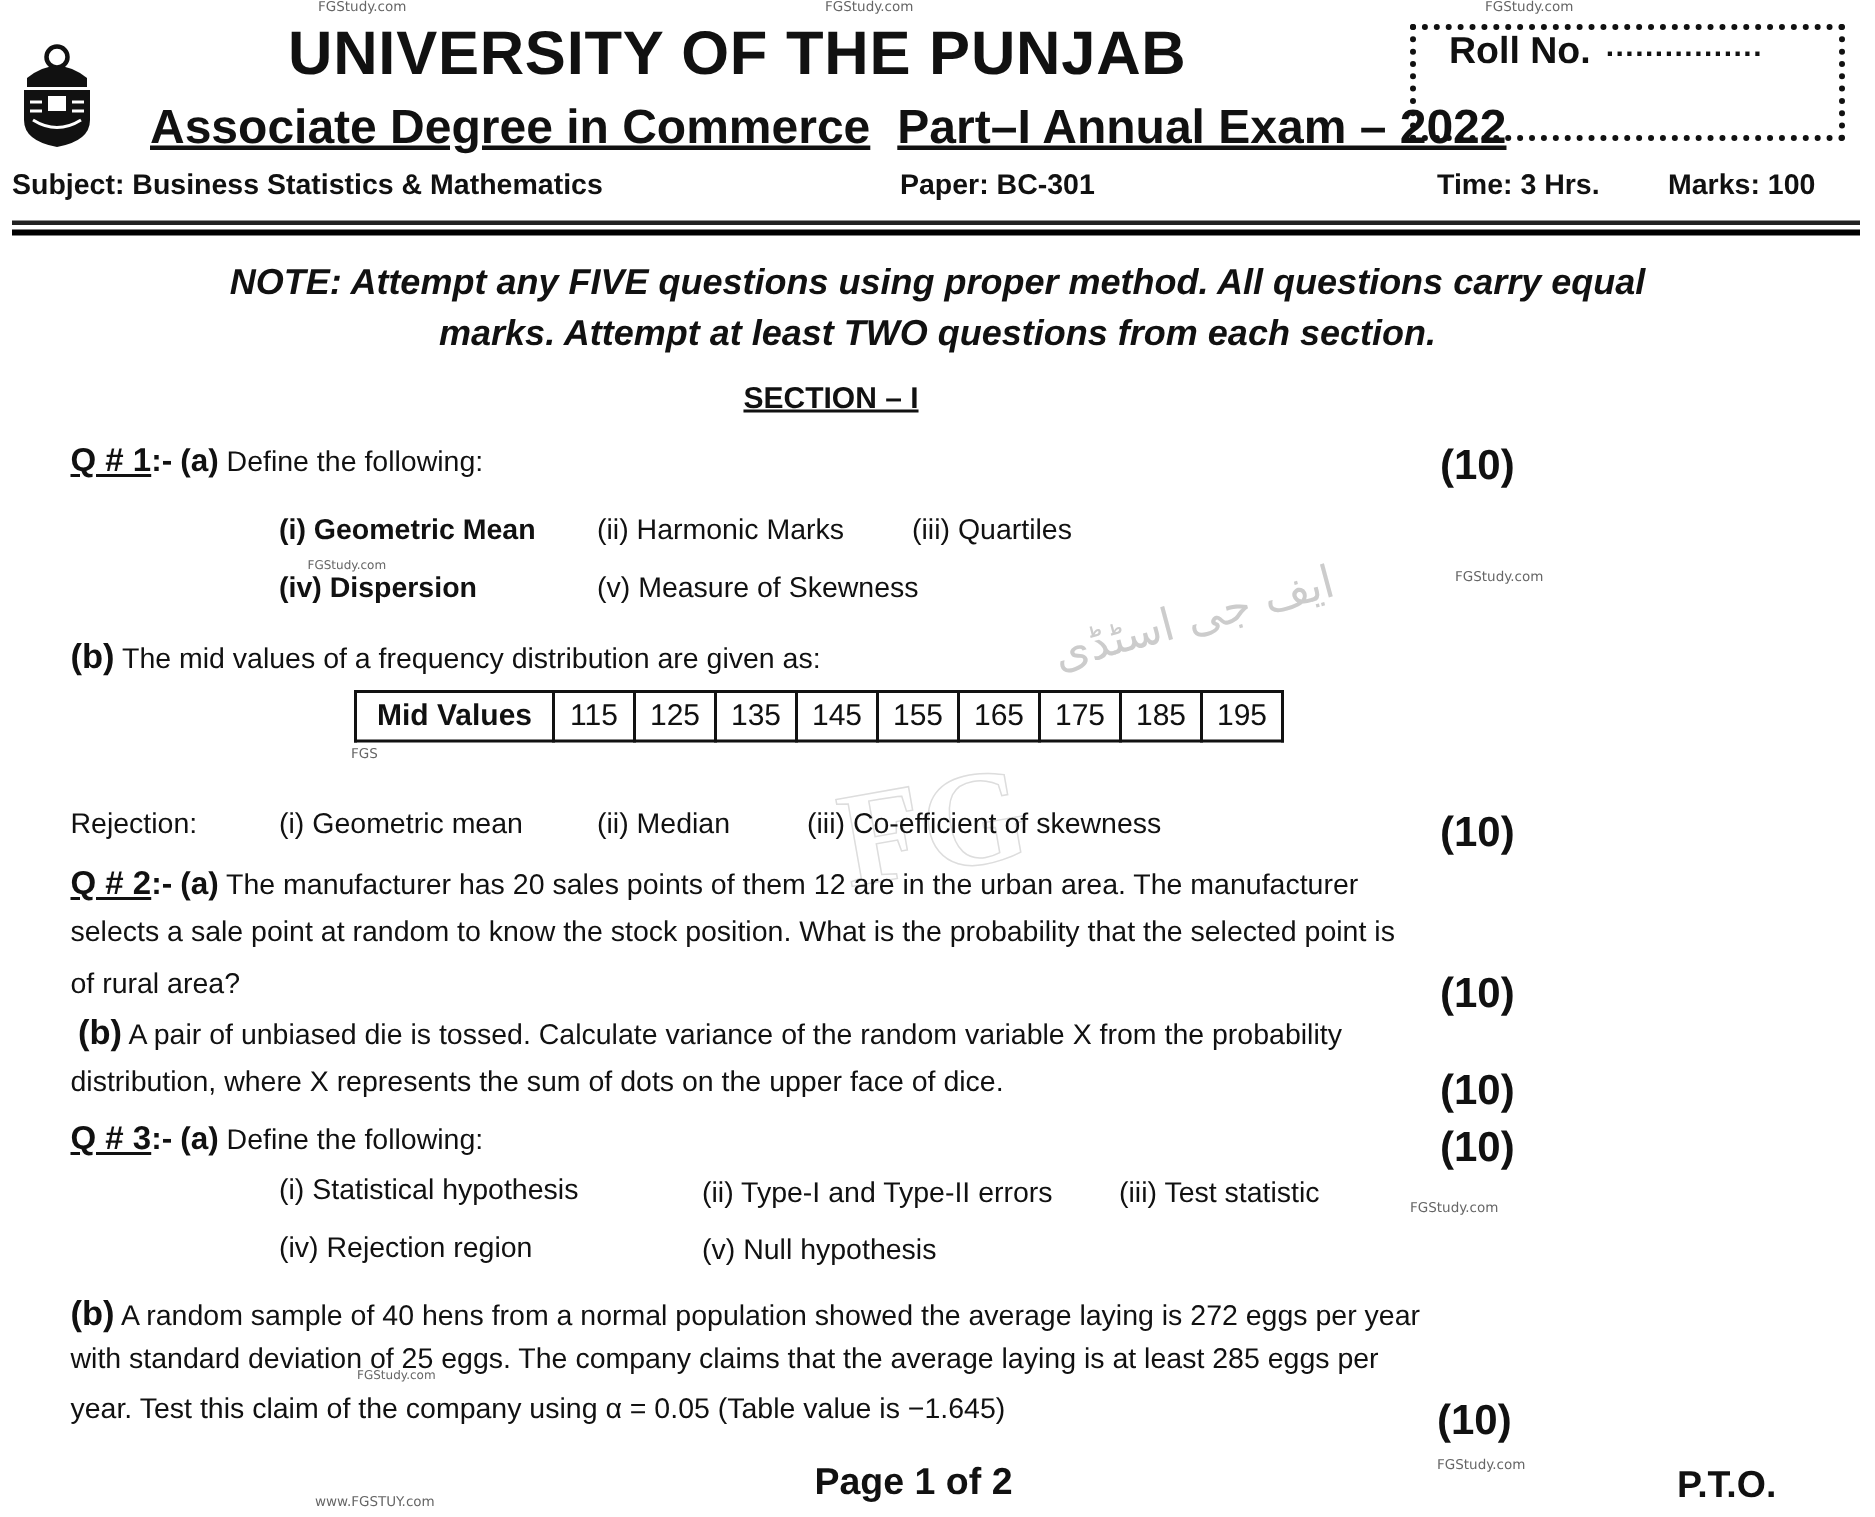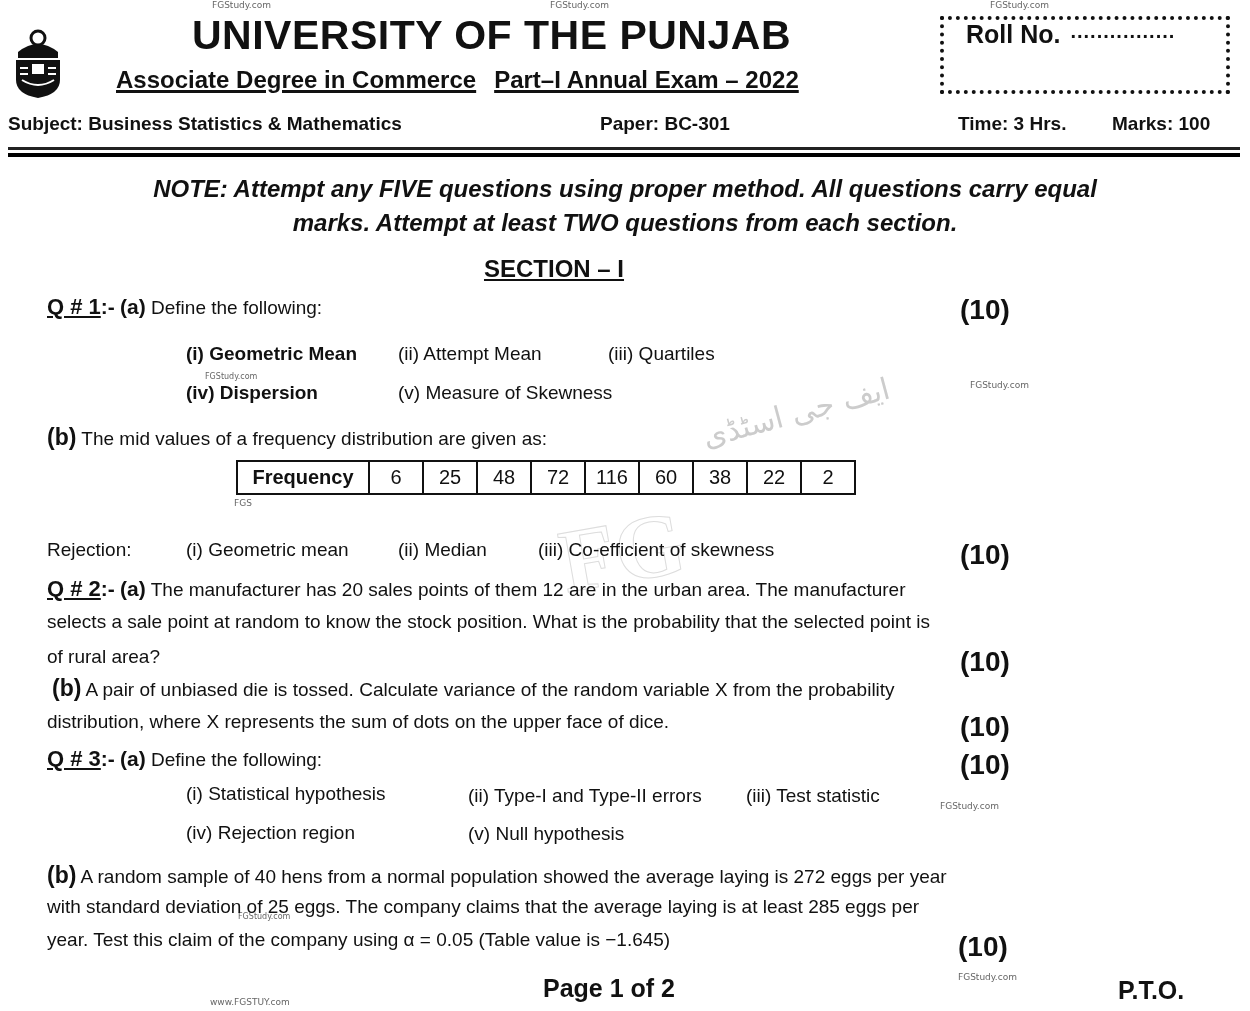--- a/index.html
+++ b/index.html
@@ -3,34 +3,34 @@
 <meta charset="utf-8">
 <style>
   html, body { margin: 0; padding: 0; background: #ffffff; }
   body {
     width: 1250px; height: 1011px; position: relative; overflow: hidden;
     font-family: "Liberation Sans", sans-serif; color: #111;
   }
   .abs { position: absolute; }
   .wm { font-family: "DejaVu Sans", sans-serif; font-size: 9px; color: #666; }
   .logo { left: 12px; top: 28px; width: 52px; height: 72px; }
-  .subtitle { left: 116px; top: 66px; font-size: 24px; font-weight: bold; text-decoration: underline; text-decoration-thickness: 3px; }
+  .subtitle { left: 100px; top: 66px; font-size: 32px; font-weight: bold; text-decoration: underline; text-decoration-thickness: 3px; }
   .subtitle .gap { display:inline-block; width: 18px; }
   .roll-box {
     left: 940px; top: 16px; width: 290px; height: 78px;
     border: 4px dotted #111; box-sizing: border-box;
     display:flex; padding-left: 22px;
   }
   .roll-box .lbl { font-weight: bold; font-size: 25px; }
   .roll-box .dots { font-weight: bold; font-size: 20px; margin-left: 10px; letter-spacing: 1px; }
   .meta-row { top: 113px; font-weight: bold; font-size: 19px; }
   .rule1 { left: 8px; top: 147px; width: 1232px; height: 3px; background: #222; }
   .rule2 { left: 8px; top: 153px; width: 1232px; height: 4px; background: #000; }
   .note { left: 40px; width: 1170px; top: 172px; text-align: center; font-style: italic; font-weight: bold; font-size: 24px; line-height: 34px; }
-  .section { left: 0; width: 1108px; top: 255px; text-align: center; font-weight: bold; font-size: 24px; text-decoration: underline; }
+  .section { left: 0; width: 1108px; top: 255px; text-align: center; font-weight: bold; font-size: 20px; text-decoration: underline; }
   .q { font-size: 19px; }
   .qlabel { font-weight: bold; text-decoration: underline; font-size: 22px; }
   .part { font-weight: bold; font-size: 21px; }
   .marks { font-weight: bold; font-size: 28px; }
   .item { font-size: 19px; }
   table.freq { border-collapse: collapse; left: 236px; top: 460px; }
   table.freq td {
     border: 2px solid #111; font-size: 20px; text-align: center;
     height: 31px; padding: 0 6px; min-width: 40px;
   }
@@ -89,43 +89,43 @@
 <div class="abs section">SECTION – I</div>
 
 <div class="abs q" style="left:47px;top:294px;">
   <span class="qlabel">Q # 1</span><span class="part">:-</span>
   <span class="part">(a)</span>
   <span>Define the following:</span>
 </div>
 <div class="abs marks" style="left:960px;top:294px;">(10)</div>
 
 <div class="abs item" style="left:186px;top:343px;font-weight:bold;"><span>(i)</span> <span>Geometric Mean</span></div>
-<div class="abs item" style="left:398px;top:343px;"><span>(ii)</span> <span>Attempt Mean</span></div>
+<div class="abs item" style="left:398px;top:343px;"><span>(ii)</span> <span>Harmonic Marks</span></div>
 <div class="abs item" style="left:608px;top:343px;"><span>(iii)</span> <span>Quartiles</span></div>
 <div class="abs item" style="left:186px;top:382px;font-weight:bold;"><span>(iv)</span> <span>Dispersion</span></div>
 <div class="abs item" style="left:398px;top:382px;"><span>(v)</span> <span>Measure of Skewness</span></div>
 
 <div class="abs q" style="left:47px;top:424px;">
   <span class="part" style="font-size:23px;">(b)</span>
   <span>The mid values of a frequency distribution are given as:</span>
 </div>
 
 <table class="abs freq">
   <tbody>
-  <tr>
-    <td class="hdr">Frequency</td>
-    <td>6</td>
-    <td>25</td>
-    <td>48</td>
-    <td>72</td>
-    <td>116</td>
-    <td>60</td>
-    <td>38</td>
-    <td>22</td>
-    <td>2</td>
+      <tr>
+    <td class="hdr">Mid Values</td>
+    <td>115</td>
+    <td>125</td>
+    <td>135</td>
+    <td>145</td>
+    <td>155</td>
+    <td>165</td>
+    <td>175</td>
+    <td>185</td>
+    <td>195</td>
   </tr>
 </tbody>
   </table>
 
 <div class="abs item" style="left:47px;top:539px;">Rejection:</div>
 <div class="abs item" style="left:186px;top:539px;"><span>(i)</span> <span>Geometric mean</span></div>
 <div class="abs item" style="left:398px;top:539px;"><span>(ii)</span> <span>Median</span></div>
 <div class="abs item" style="left:538px;top:539px;"><span>(iii)</span> <span>Co-efficient of skewness</span></div>
 <div class="abs marks" style="left:960px;top:539px;">(10)</div>
 

